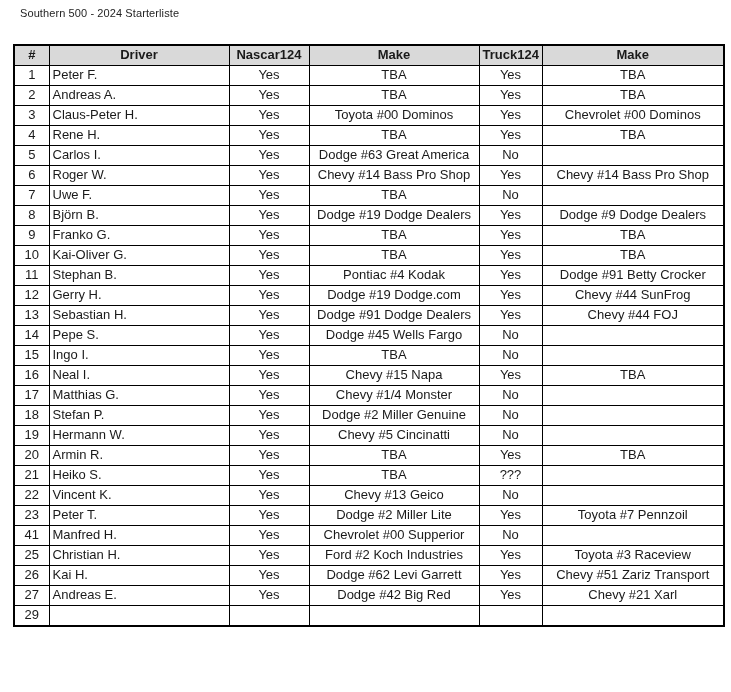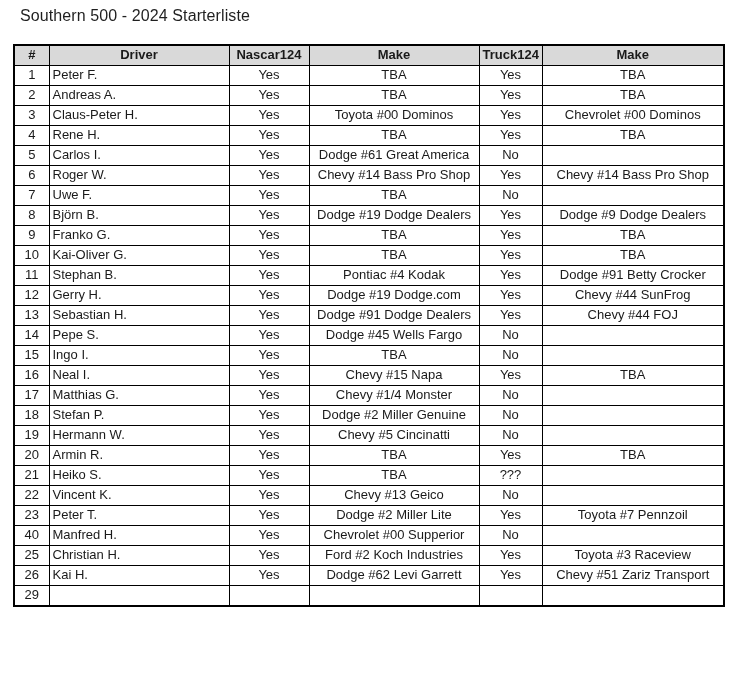--- a/index.html
+++ b/index.html
@@ -15,21 +15,21 @@
     position: relative;
     width: 731px;
     height: 692px;
     overflow: hidden;
     background: #ffffff;
   }
   .title {
     position: absolute;
     left: 20px;
     top: 7px;
-    font-size: 16px;
+    font-size: 11px;
     font-weight: 400;
     letter-spacing: 0.1px;
     color: #1f1f1f;
     white-space: nowrap;
   }
   table.starter {
     position: absolute;
     left: 13px;
     top: 44px;
     width: 710px;
@@ -113,21 +113,21 @@
           <td class="c-driver">Rene H.</td>
           <td class="c-center">Yes</td>
           <td class="c-center">TBA</td>
           <td class="c-center">Yes</td>
           <td class="c-center">TBA</td>
         </tr>
         <tr>
           <td class="c-num">5</td>
           <td class="c-driver">Carlos I.</td>
           <td class="c-center">Yes</td>
-          <td class="c-center">Dodge #61 Great America</td>
+          <td class="c-center">Dodge #63 Great America</td>
           <td class="c-center">No</td>
           <td class="c-center"></td>
         </tr>
         <tr>
           <td class="c-num">6</td>
           <td class="c-driver">Roger W.</td>
           <td class="c-center">Yes</td>
           <td class="c-center">Chevy #14 Bass Pro Shop</td>
           <td class="c-center">Yes</td>
           <td class="c-center">Chevy #14 Bass Pro Shop</td>
@@ -262,21 +262,21 @@
         </tr>
         <tr>
           <td class="c-num">23</td>
           <td class="c-driver">Peter T.</td>
           <td class="c-center">Yes</td>
           <td class="c-center">Dodge #2 Miller Lite</td>
           <td class="c-center">Yes</td>
           <td class="c-center">Toyota #7 Pennzoil</td>
         </tr>
         <tr>
-          <td class="c-num">40</td>
+          <td class="c-num">41</td>
           <td class="c-driver">Manfred H.</td>
           <td class="c-center">Yes</td>
           <td class="c-center">Chevrolet #00 Supperior</td>
           <td class="c-center">No</td>
           <td class="c-center"></td>
         </tr>
         <tr>
           <td class="c-num">25</td>
           <td class="c-driver">Christian H.</td>
           <td class="c-center">Yes</td>
@@ -284,20 +284,28 @@
           <td class="c-center">Yes</td>
           <td class="c-center">Toyota #3 Raceview</td>
         </tr>
         <tr>
           <td class="c-num">26</td>
           <td class="c-driver">Kai H.</td>
           <td class="c-center">Yes</td>
           <td class="c-center">Dodge #62 Levi Garrett</td>
           <td class="c-center">Yes</td>
           <td class="c-center">Chevy #51 Zariz Transport</td>
+        </tr>
+        <tr>
+          <td class="c-num">27</td>
+          <td class="c-driver">Andreas E.</td>
+          <td class="c-center">Yes</td>
+          <td class="c-center">Dodge #42 Big Red</td>
+          <td class="c-center">Yes</td>
+          <td class="c-center">Chevy #21 Xarl</td>
         </tr>
         <tr>
           <td class="c-num">29</td>
           <td class="c-driver"></td>
           <td class="c-center"></td>
           <td class="c-center"></td>
           <td class="c-center"></td>
           <td class="c-center"></td>
         </tr>
       </tbody>

